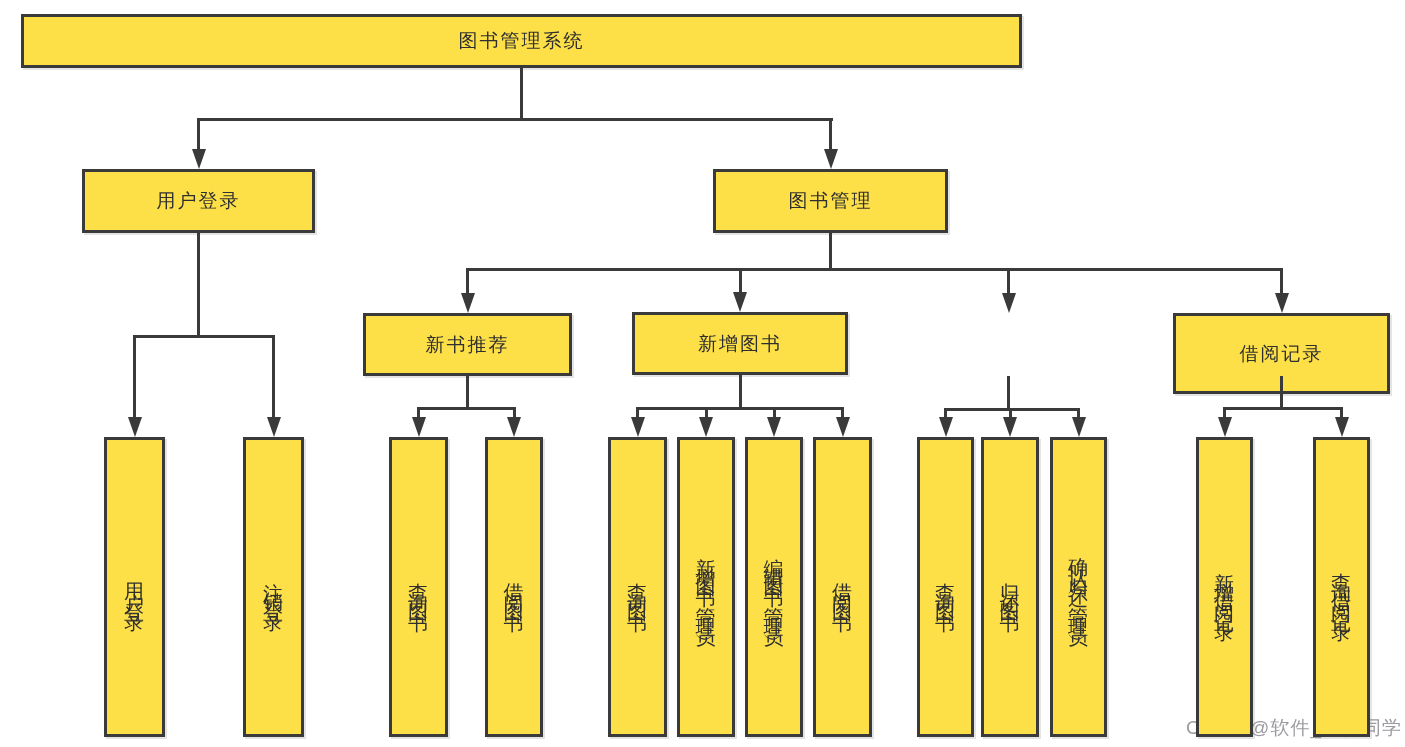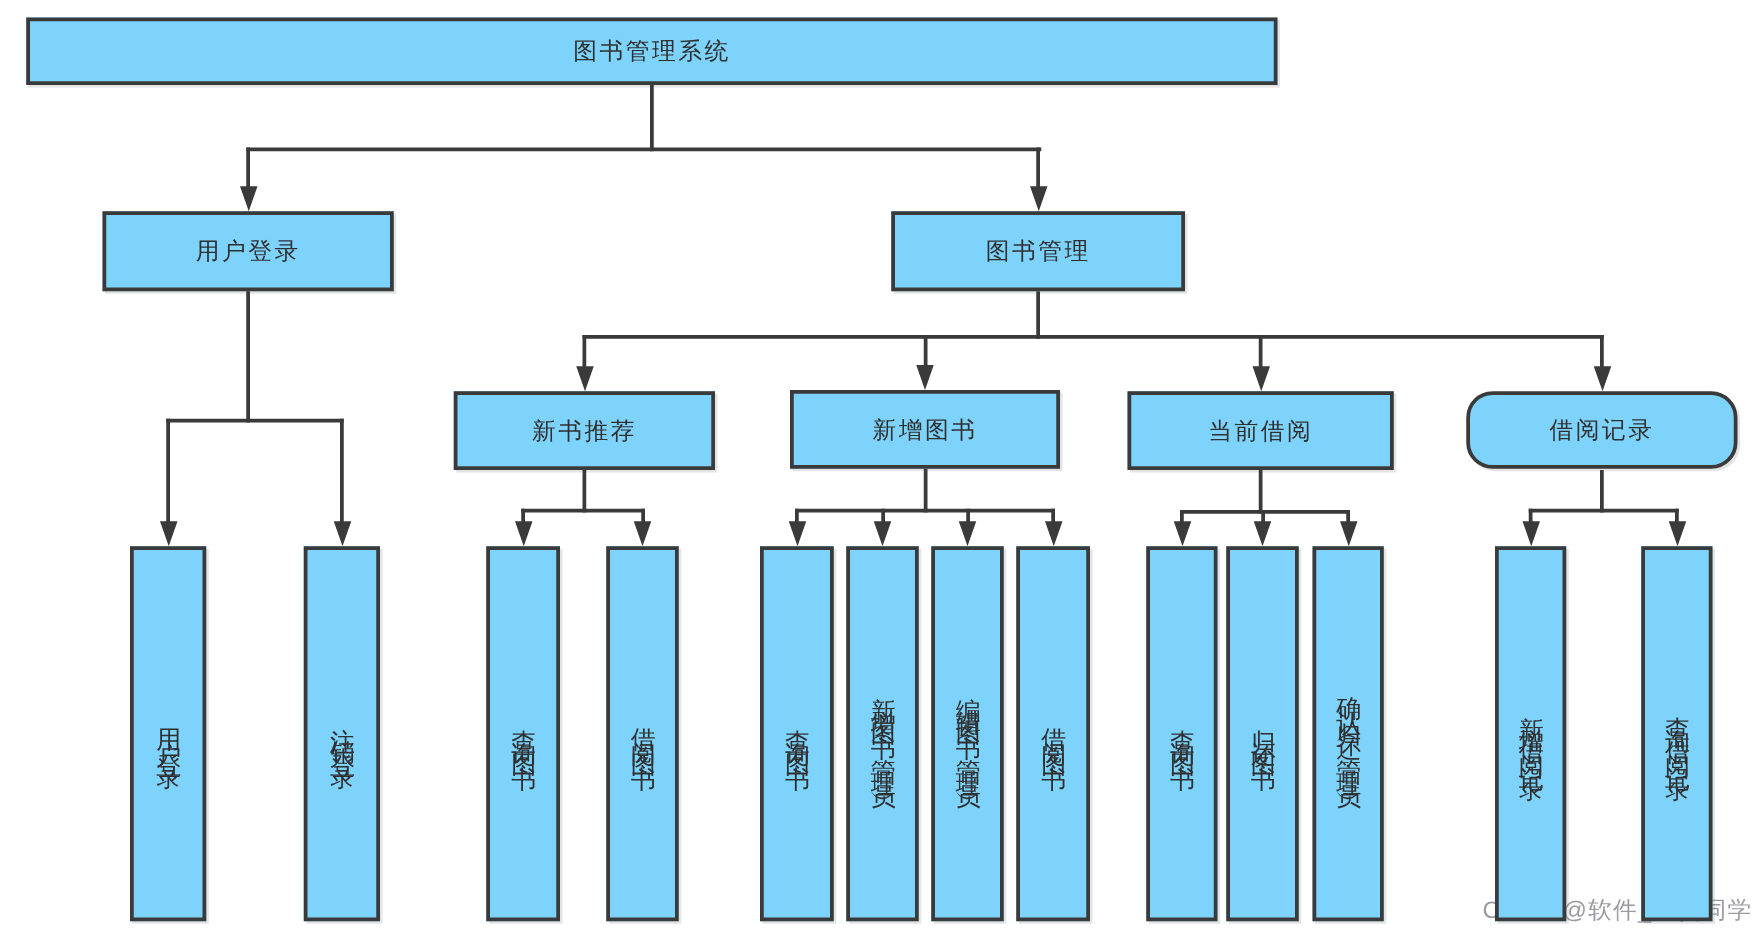--- a/index.html
+++ b/index.html
@@ -6,21 +6,21 @@
   #canvas{
     position:relative;
     width:1405px;height:747px;
     background:#fff;
     overflow:hidden;
     font-family:"Liberation Sans","DejaVu Sans",sans-serif;
   }
   .node{
     position:absolute;
     box-sizing:border-box;
-    background:#7dd3fc;
+    background:#fde047;
     border:3px solid var(--line,#3a3a3a);
     display:flex;
     align-items:center;
     justify-content:center;
     box-shadow:2px 2px 0 rgba(130,130,130,.22);
   }
   .node .node-label{
     color:var(--text,#2f2f2f);
     white-space:nowrap;
   }
@@ -93,33 +93,30 @@
     </div>
     <div class="node v" style="left: 677px; top: 437px; width: 58px; height: 300px;">
       <span class="node-label">新增图书（管理员）</span>
     </div>
     <div class="node v" style="left: 745px; top: 437px; width: 58px; height: 300px;">
       <span class="node-label">编辑图书（管理员）</span>
     </div>
     <div class="node v" style="left: 813px; top: 437px; width: 59px; height: 300px;">
       <span class="node-label">借阅图书</span>
     </div>
-    <div class="node h" style="left: 902px; top: 313px; width: 213px; height: 63px;">
-      <span class="node-label">当前借阅</span>
-    </div>
     <div class="node v" style="left: 917px; top: 437px; width: 57px; height: 300px;">
       <span class="node-label">查询图书</span>
     </div>
     <div class="node v" style="left: 981px; top: 437px; width: 58px; height: 300px;">
       <span class="node-label">归还图书</span>
     </div>
     <div class="node v" style="left: 1050px; top: 437px; width: 57px; height: 300px;">
       <span class="node-label">确认归还（管理员）</span>
     </div>
-    <div class="node h" style="left: 1173px; top: 313px; width: 217px; height: 62px; border-radius: 21px;">
+    <div class="node h" style="left: 1173px; top: 313px; width: 217px; height: 81px;">
       <span class="node-label">借阅记录</span>
     </div>
     <div class="node v" style="left: 1196px; top: 437px; width: 57px; height: 300px;">
       <span class="node-label">新增借阅记录</span>
     </div>
     <div class="node v" style="left: 1313px; top: 437px; width: 57px; height: 300px;">
       <span class="node-label">查询借阅记录</span>
     </div>
     <div class="line" style="left: 520px; top: 68px; width: 3px; height: 53px;"></div>
     <div class="line" style="left: 196.5px; top: 118px; width: 636px; height: 3px;"></div>

